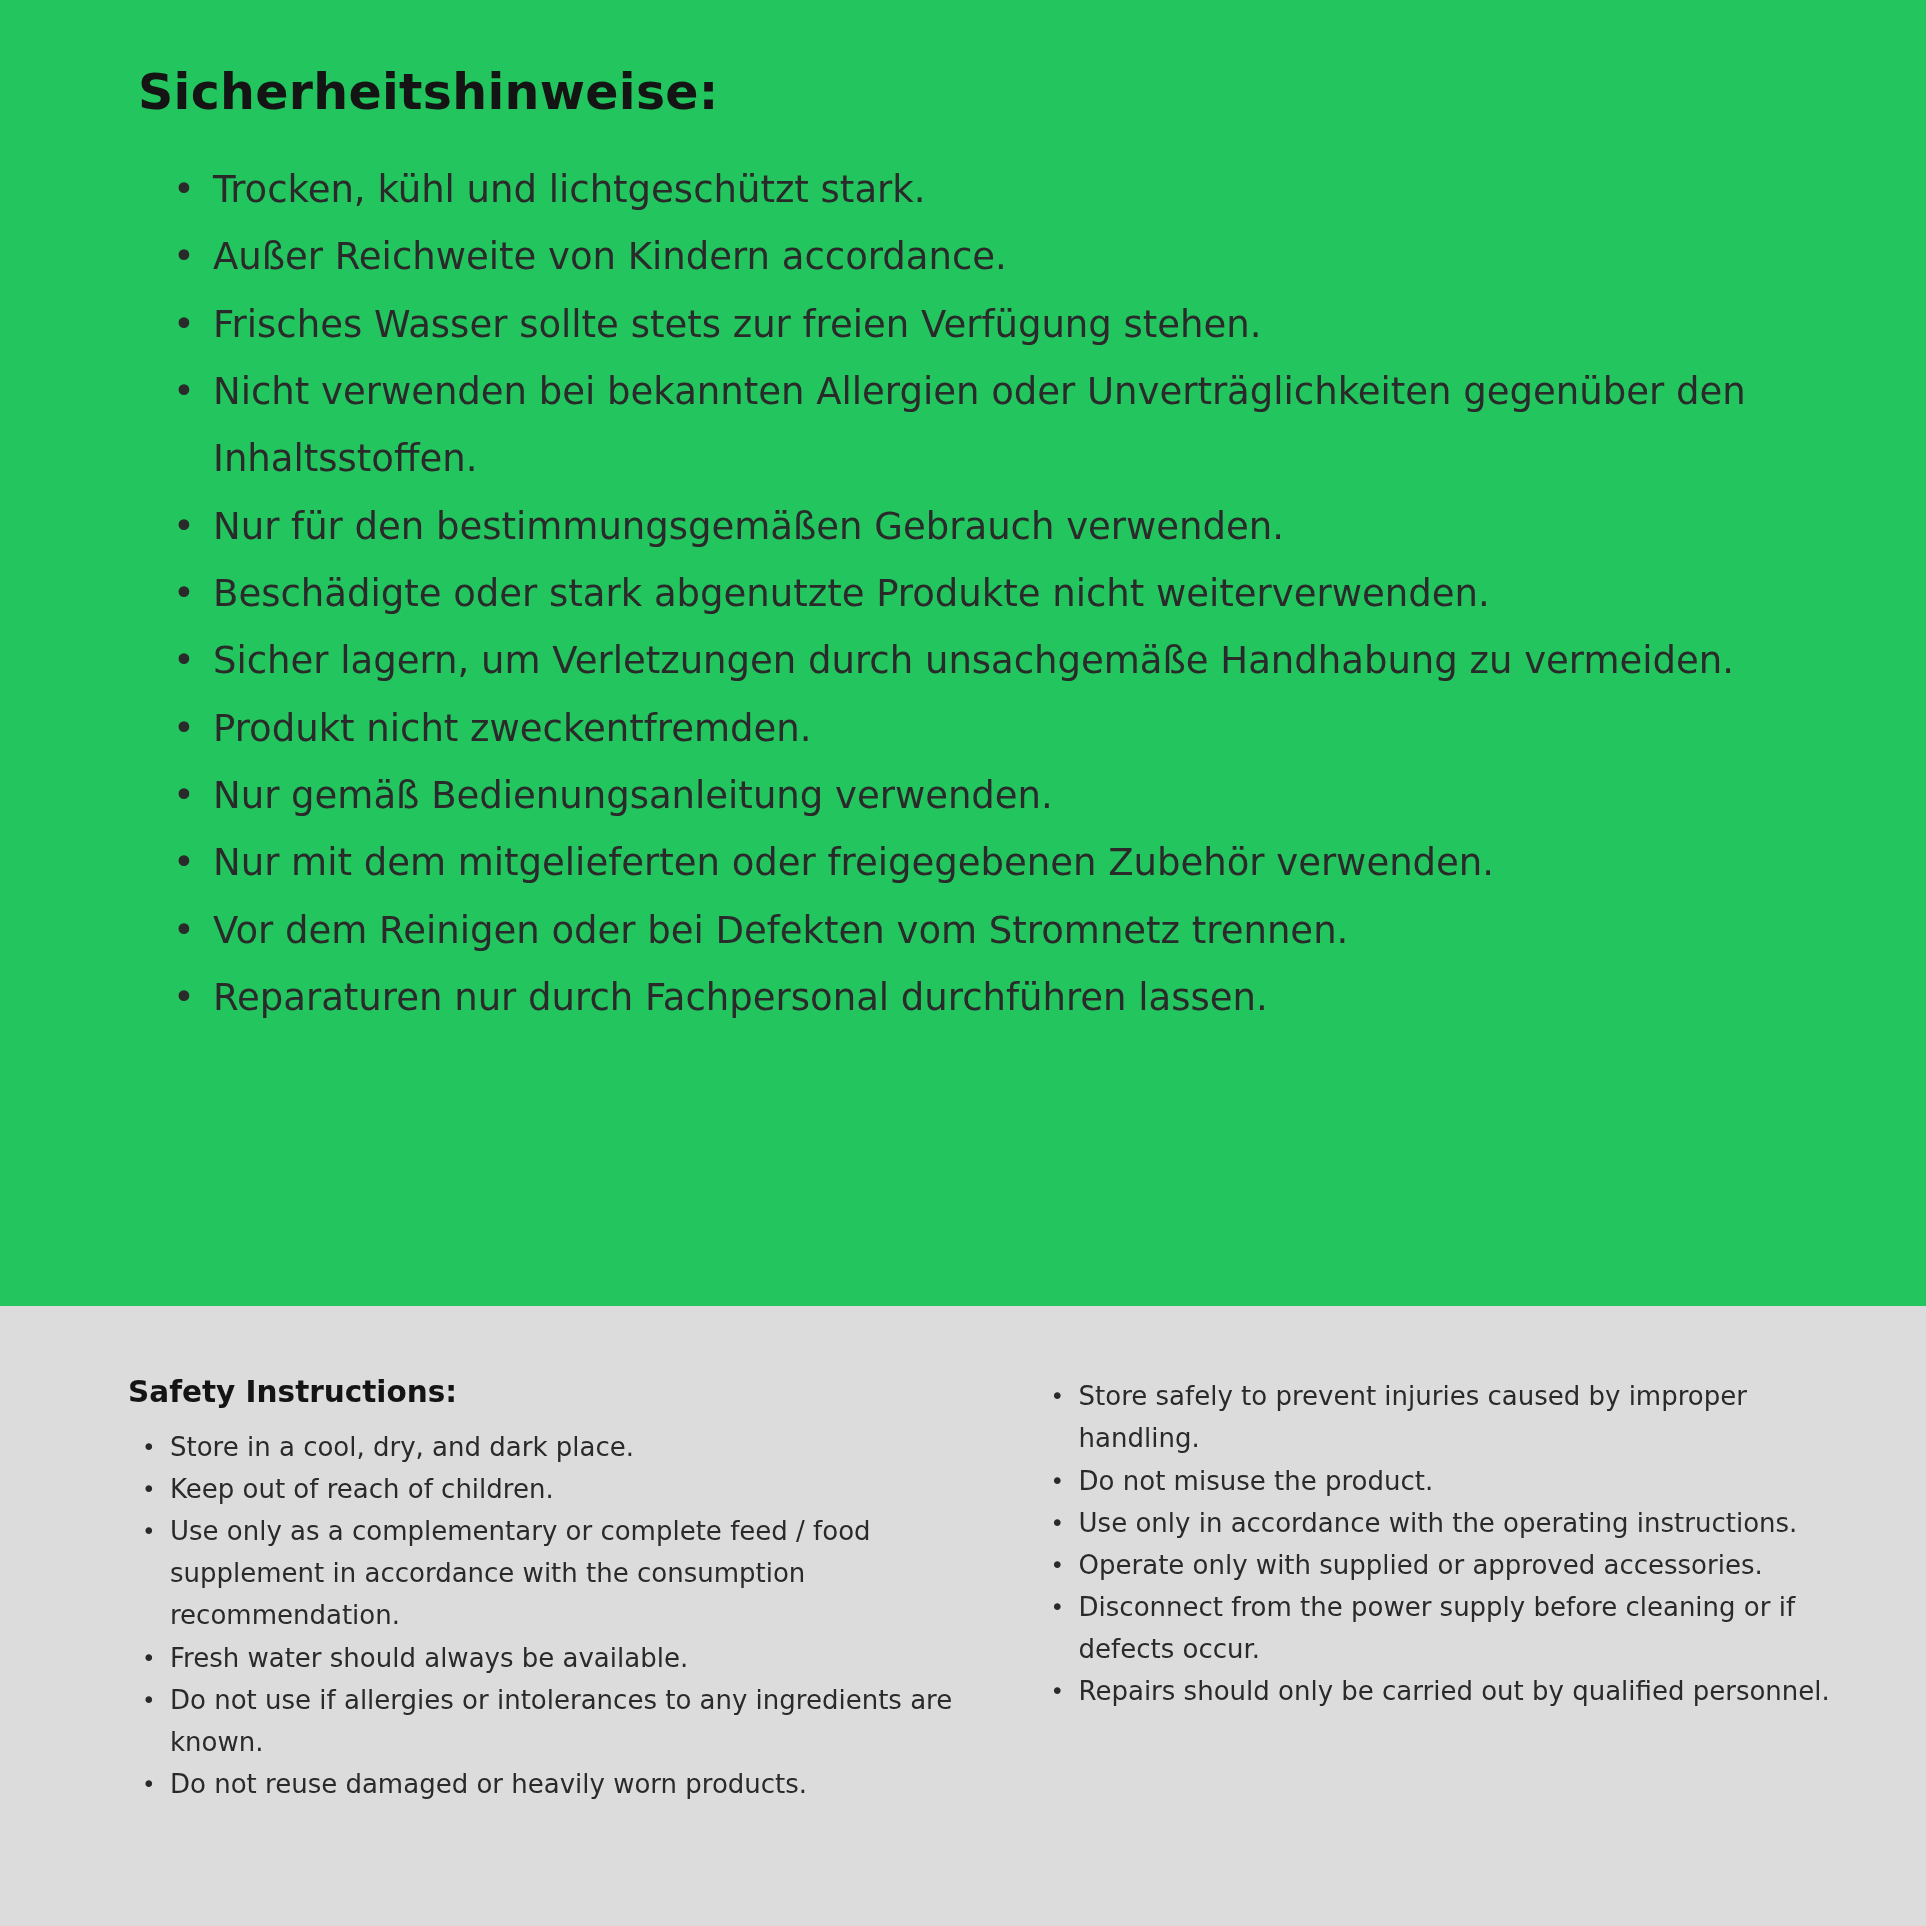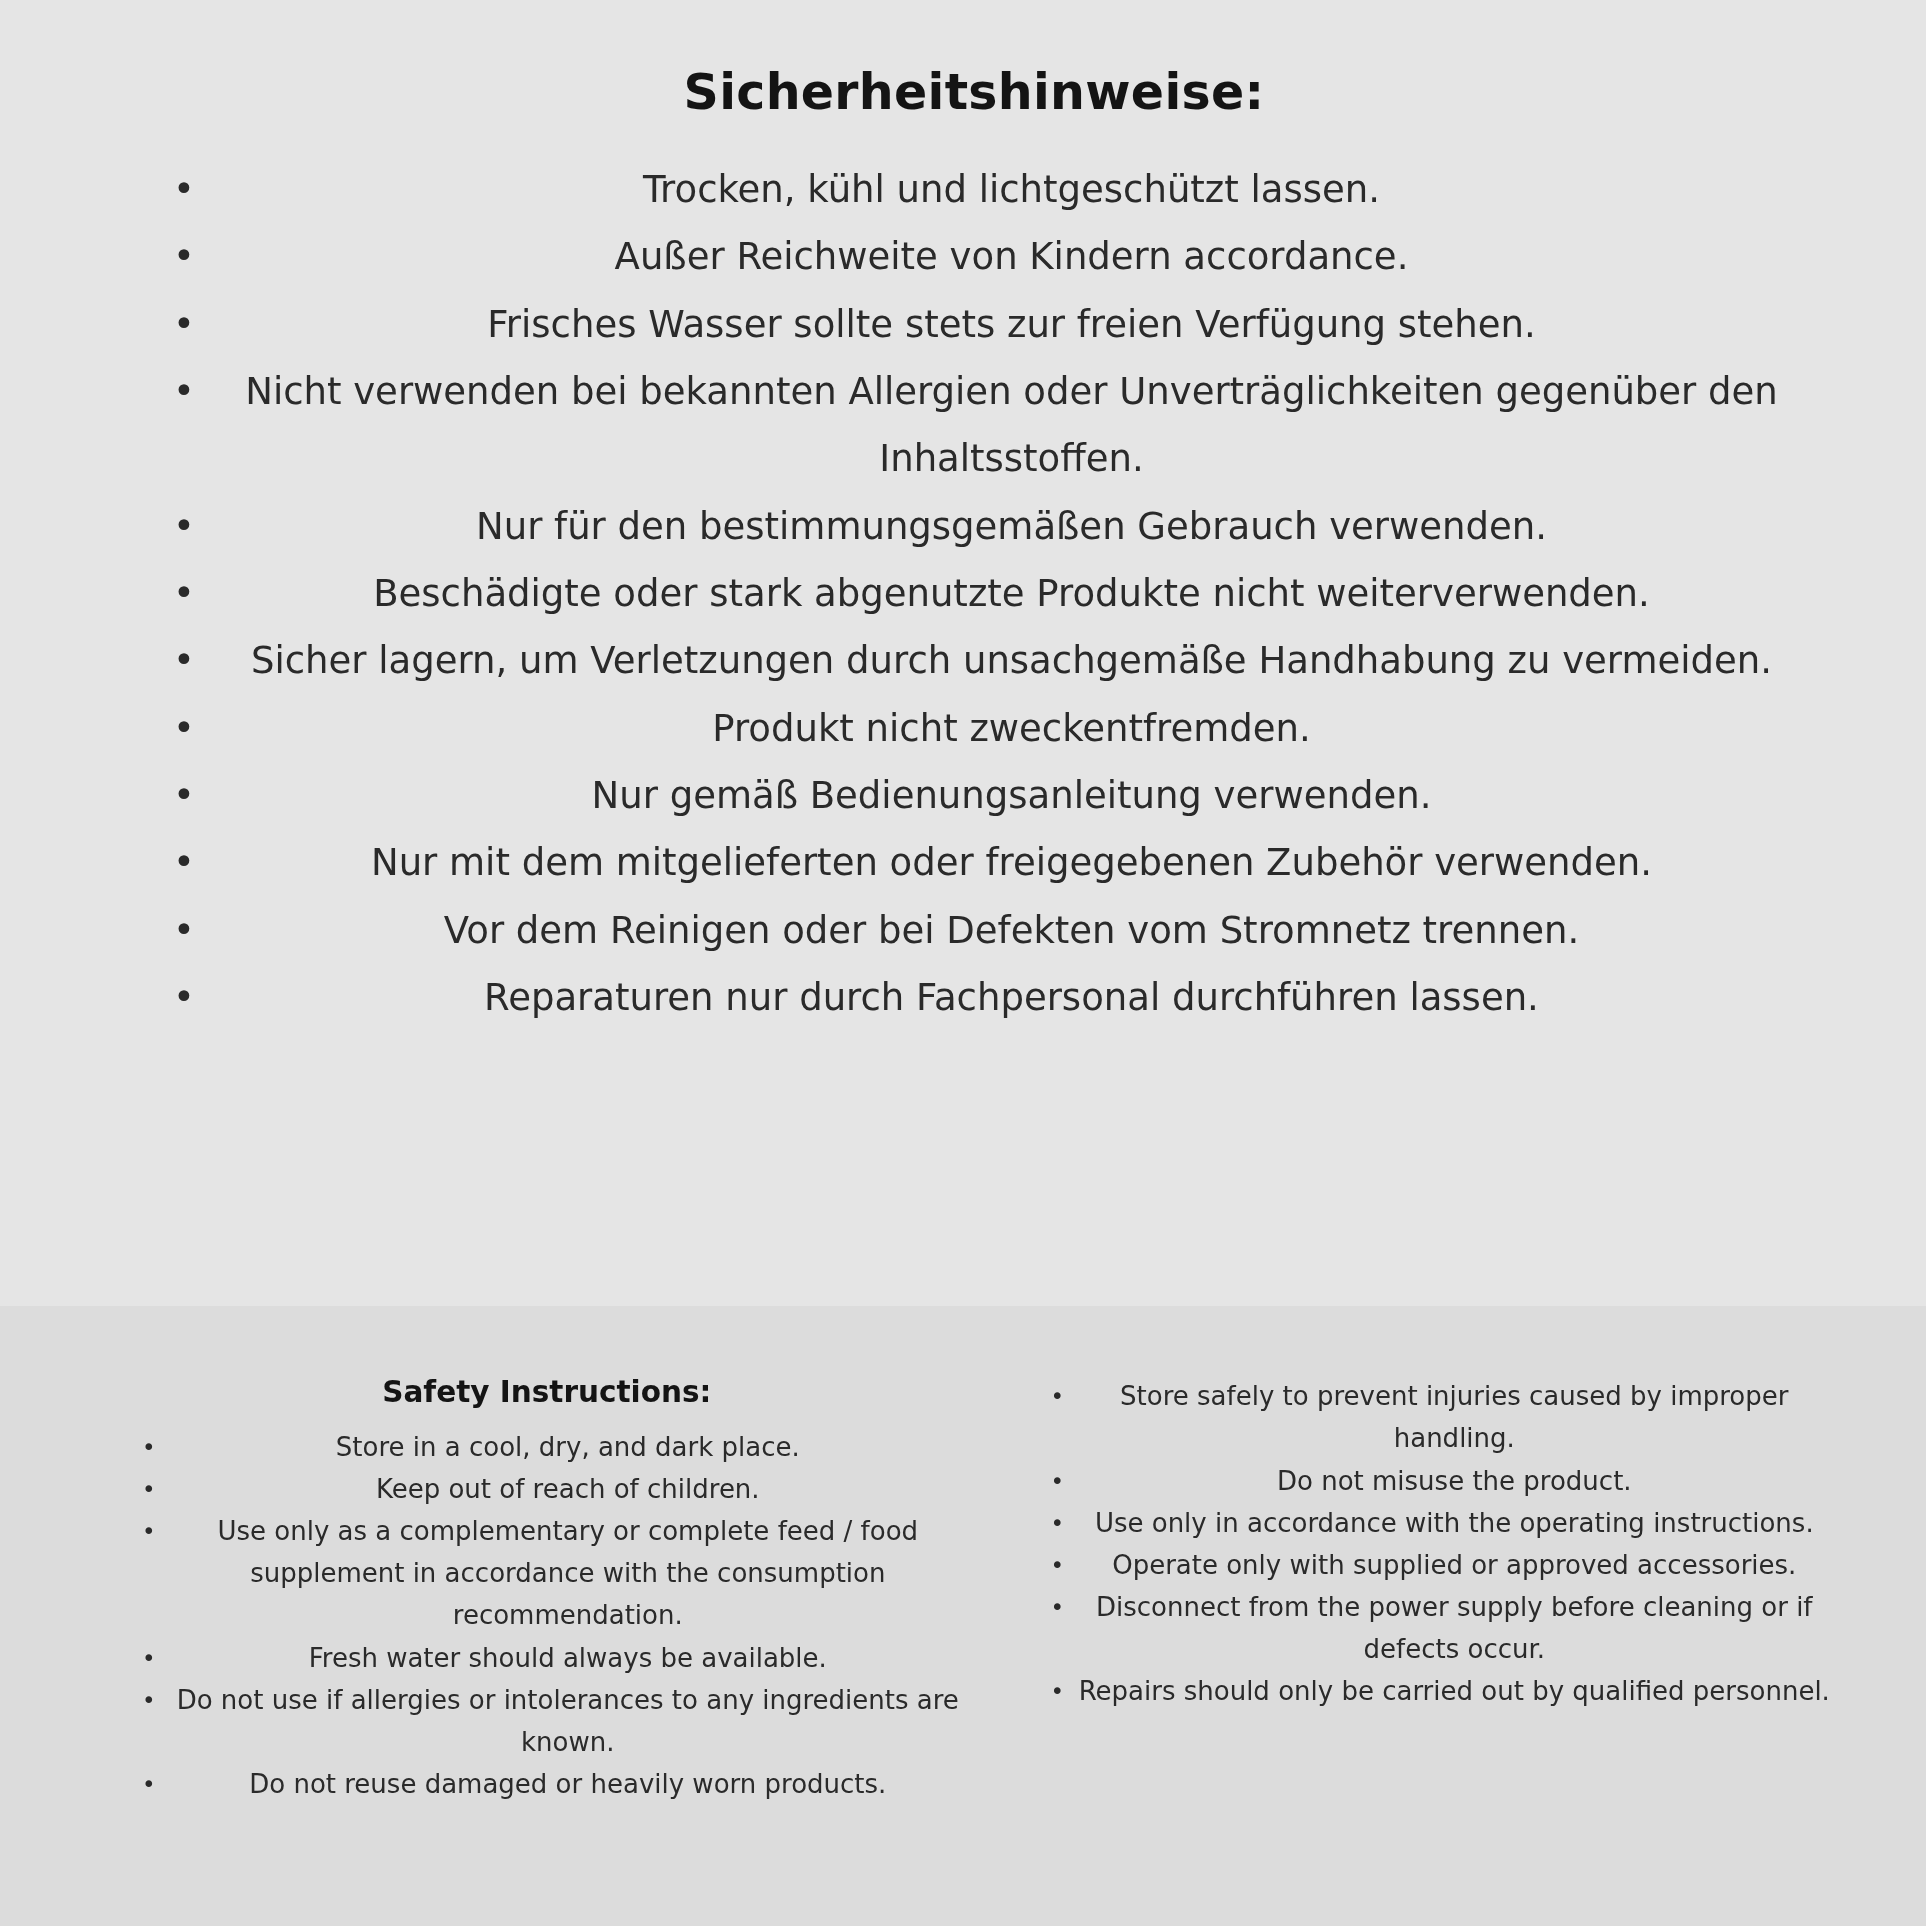--- a/index.html
+++ b/index.html
@@ -9,22 +9,21 @@
     font-family: "DejaVu Sans", "Liberation Sans", sans-serif;
     color: #212121;
   }
   .page {
     width: 1926px;
     height: 1926px;
     display: flex;
     flex-direction: column;
     overflow: hidden;
     box-sizing: border-box;
-    background: #e5e5e5;
-    text-align: center;
+    background: #22c55e;
   }
 
   
   .german-section {
     box-sizing: border-box;
     height: 1307px;
     padding: 64px 116px 0 138px;
   }
   .german-heading {
     font-size: 49px;
@@ -96,21 +95,21 @@
 </style>
 </head>
 <body>
 
 <div class="page">
 
   <section class="german-section">
     <h1 class="german-heading">Sicherheitshinweise:</h1>
     <ul class="de-list">
 
-        <li class="de-item">Trocken, kühl und lichtgeschützt lassen.</li>
+        <li class="de-item">Trocken, kühl und lichtgeschützt stark.</li>
 
         <li class="de-item">Außer Reichweite von Kindern accordance.</li>
 
 
         <li class="de-item">Frisches Wasser sollte stets zur freien Verfügung stehen.</li>
 
         <li class="de-item">Nicht verwenden bei bekannten Allergien oder Unverträglichkeiten gegenüber den Inhaltsstoffen.</li>
 
         <li class="de-item">Nur für den bestimmungsgemäßen Gebrauch verwenden.</li>
 

